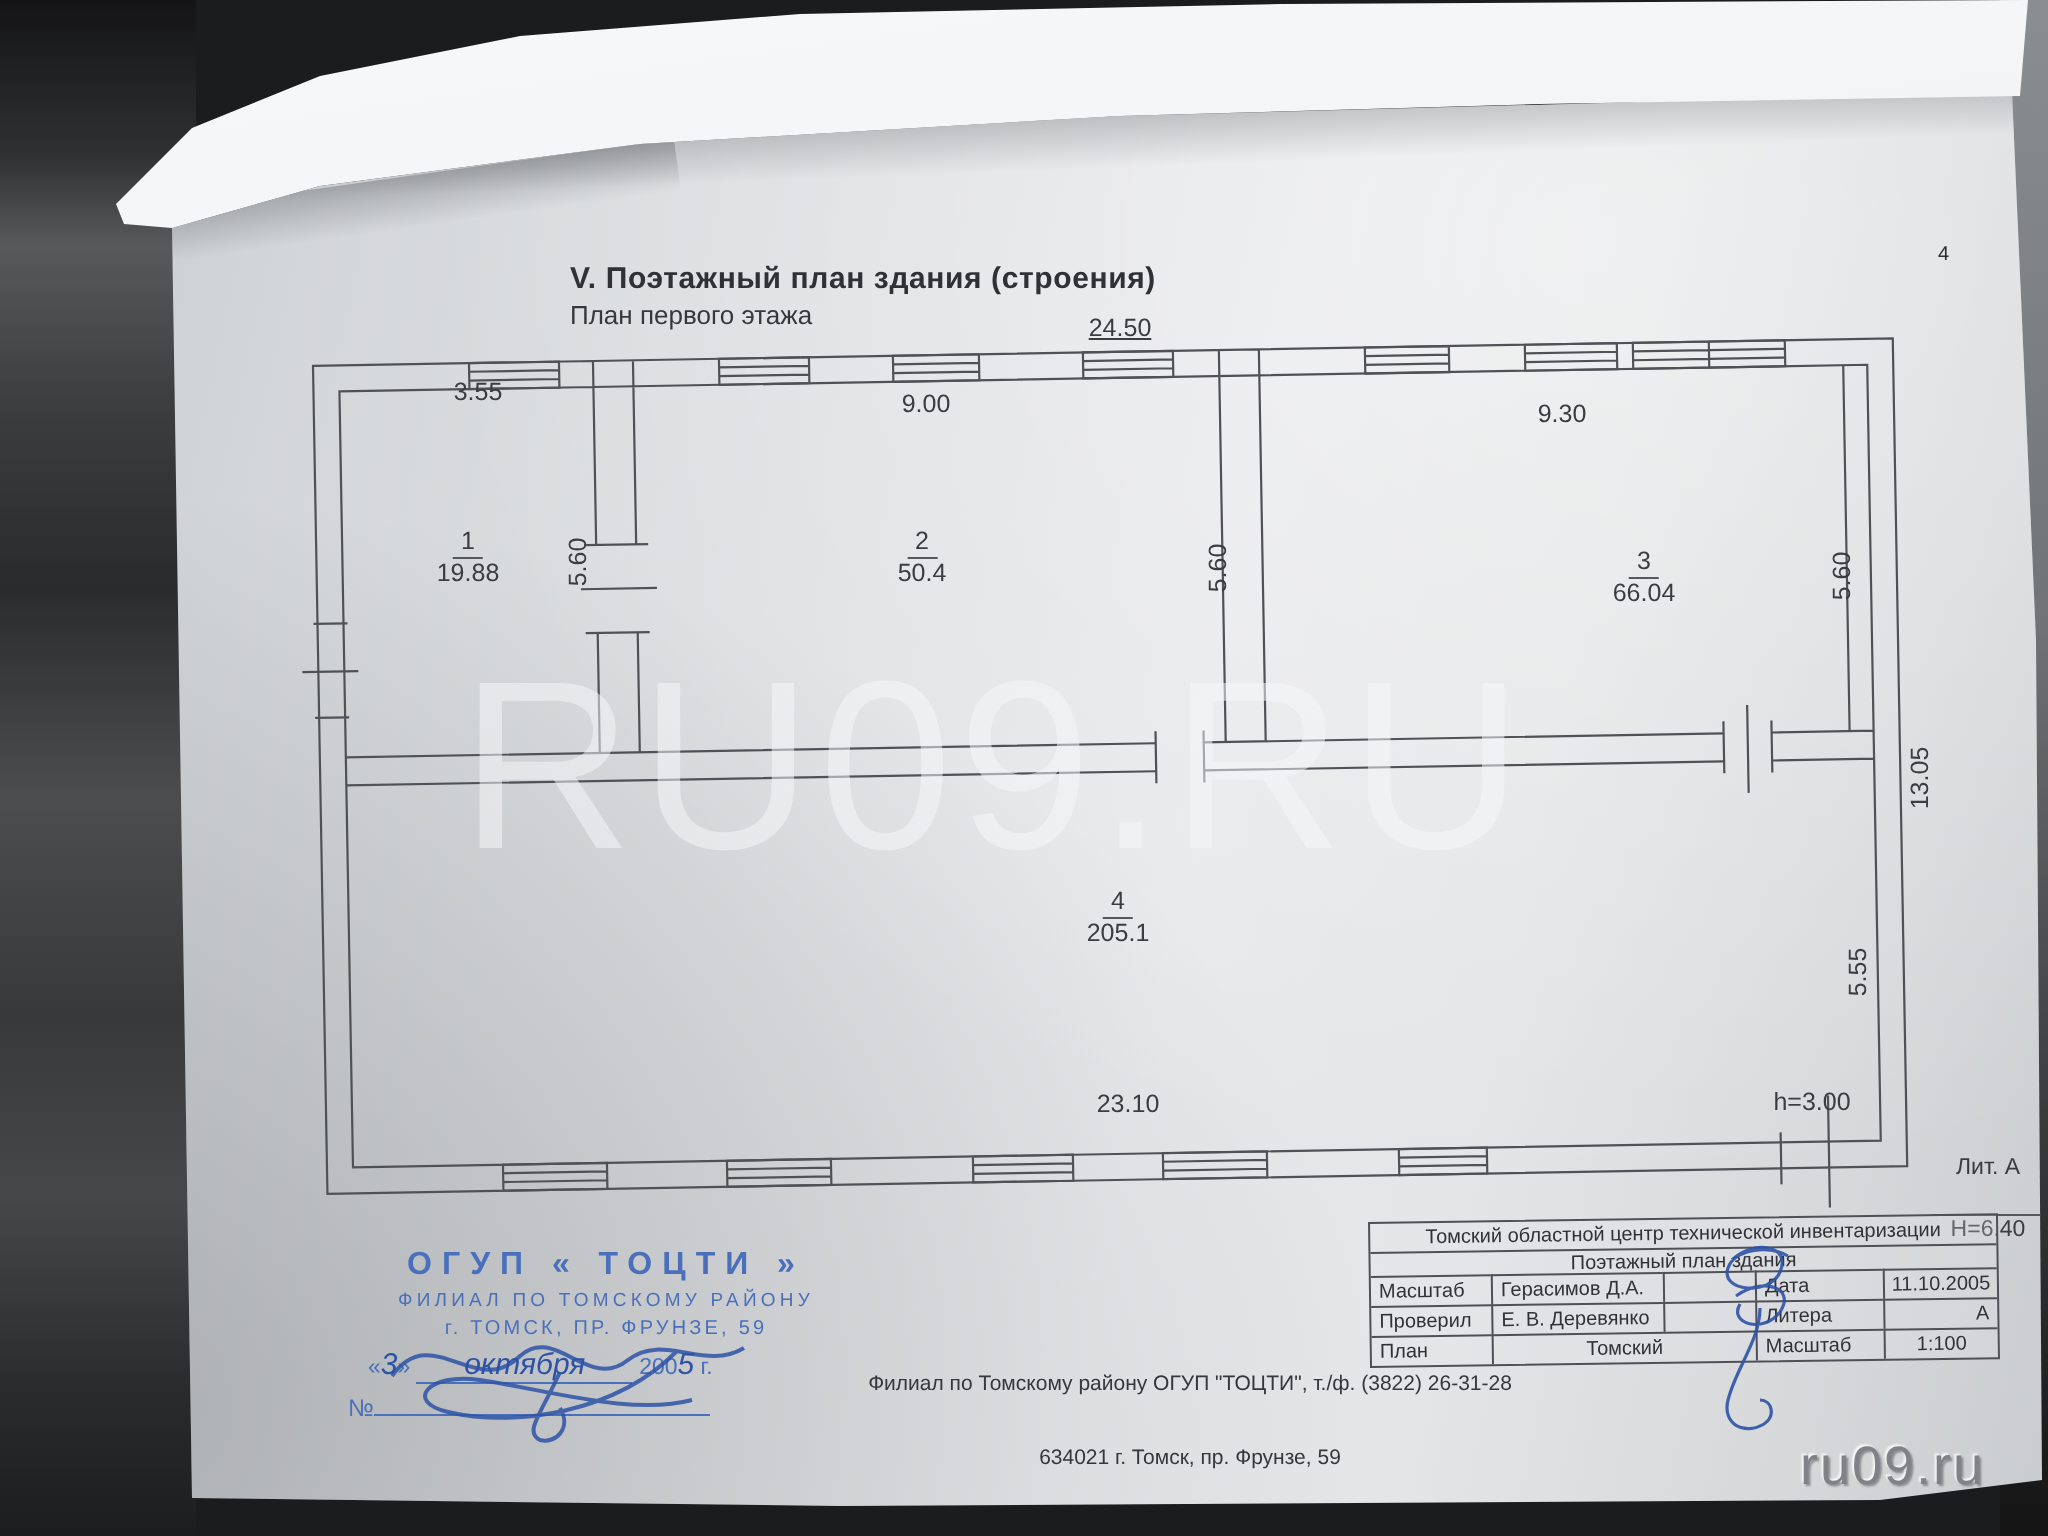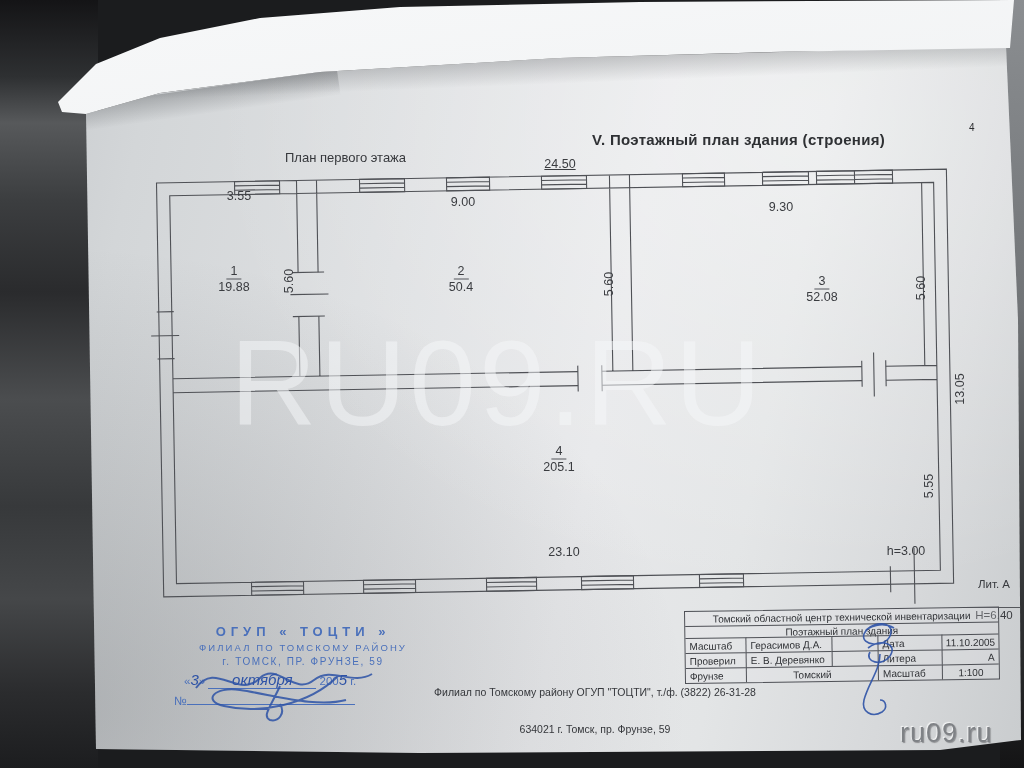--- a/index.html
+++ b/index.html
@@ -18,21 +18,21 @@
       radial-gradient(ellipse at 78% 16%, rgba(255,255,255,.42), transparent 52%),
       radial-gradient(ellipse at 6% 92%, rgba(56,60,64,.26), transparent 46%),
       linear-gradient(102deg,#c6c9cc 0%,#d3d6d8 14%,#dee0e2 38%,#e7e8ea 58%,#e3e5e6 72%,#d6d8da 88%,#c9ccce 100%);}
   .top-shadow{position:absolute;left:80px;top:50px;width:950px;height:34px;transform:rotate(-2.2deg);
     background:linear-gradient(to bottom,rgba(45,48,52,.30),rgba(45,48,52,0));}
   .top-shadow2{position:absolute;left:70px;top:88px;width:270px;height:26px;transform:rotate(-8deg);
     background:linear-gradient(to bottom,rgba(45,48,52,.28),rgba(45,48,52,0));}
   .curl{position:absolute;inset:0;
     clip-path:polygon(58px 102px,96px 64px,160px 38px,260px 18px,400px 7px,640px 2px,1014px 0px,1010px 48px,770px 52px,560px 58px,320px 72px,160px 93px,86px 114px,62px 112px);
     background:linear-gradient(172deg,#f7f8f9 0%,#eef0f1 45%,#dfe1e3 75%,#cfd2d4 100%);}
-  .doc-title{position:absolute;left:285px;top:131px;width:600px;text-align:right;
+  .doc-title{position:absolute;left:285px;top:131px;width:600px;text-align:left;
     font-weight:bold;font-size:15px;letter-spacing:.3px;color:#2f3134;}
   .doc-subtitle{position:absolute;left:285px;top:150px;width:600px;text-align:left;
     font-size:13px;color:#36383c;}
   .page-num{position:absolute;left:969px;top:122px;font-size:10px;color:#2c2d30;}
   svg.plan{position:absolute;left:0;top:0;}
   .dim{position:absolute;transform:translate(-50%,-50%);font-size:12.5px;color:#3a3c40;white-space:nowrap;}
   .dim.v{transform:translate(-50%,-50%) rotate(-90deg);}
   .room-label{position:absolute;transform:translate(-50%,-50%);text-align:center;
     font-size:12.5px;color:#3a3c40;line-height:1.2;}
   .room-label .num{display:inline-block;padding:0 4px 0px 4px;border-bottom:1px solid #55575c;}
@@ -47,21 +47,21 @@
   .trow.r3,.trow.r4{grid-template-columns:60px 86px 46px 64px 1fr;}
   .trow.r5{grid-template-columns:60px 132px 64px 1fr;}
   .tc{border-top:1px solid #4e5056;border-left:1px solid #4e5056;display:flex;align-items:center;padding:0 4px;overflow:hidden;}
   .tc:first-child{border-left:none;}
   .tc.center{justify-content:center;}
   .tc.right{justify-content:flex-end;}
   .thead{display:flex;align-items:center;justify-content:center;height:100%;}
   .trow.h2 .thead{border-top:1px solid #4e5056;}
   .sig-table{position:absolute;left:828px;top:612px;pointer-events:none;}
   .stamp{position:absolute;left:168px;top:624px;width:270px;color:#4a70bb;}
-  .stamp .s1{font-size:13px;font-weight:bold;letter-spacing:5px;text-align:center;}
+  .stamp .s1{font-size:16px;font-weight:bold;letter-spacing:5px;text-align:center;}
   .stamp .s2{font-size:9.5px;letter-spacing:2.1px;text-align:center;margin-top:3px;}
   .stamp .s3{font-size:10px;letter-spacing:1.6px;text-align:center;margin-top:3px;}
   .stamp .s-date{font-size:11.5px;margin-top:4px;padding-left:16px;}
   .stamp .hw{font-style:italic;font-size:15px;color:#2d52a6;}
   .stamp .uline{display:inline-block;border-bottom:1px solid #4a70bb;min-width:108px;text-align:center;}
   .stamp .s-num{margin-top:5px;font-size:12px;padding-left:6px;}
   .stamp .numline{display:inline-block;border-bottom:1px solid #4a70bb;width:168px;}
   .stamp-sig{position:absolute;left:182px;top:658px;pointer-events:none;}
   .f1{position:absolute;left:395px;top:686px;width:400px;text-align:center;font-size:10.5px;color:#35373b;}
   .f2{position:absolute;left:395px;top:723px;width:400px;text-align:center;font-size:10.5px;color:#35373b;}
@@ -139,21 +139,21 @@
   <div class="room-label" style="left:234px;top:279px;">
     <div class="num">1</div>
     <div>19.88</div>
   </div>
   <div class="room-label" style="left:461px;top:279px;">
     <div class="num">2</div>
     <div>50.4</div>
   </div>
   <div class="room-label" style="left:822px;top:289px;">
     <div class="num">3</div>
-    <div>52.08</div>
+    <div>66.04</div>
   </div>
   <div class="room-label" style="left:559px;top:459px;">
     <div class="num">4</div>
     <div>205.1</div>
   </div>
 
   <div class="tblock">
     <div class="trow h1">
         <div class="thead">Томский областной центр технической инвентаризации</div>
       </div>
@@ -168,21 +168,21 @@
       <div class="tc center">11.10.2005</div>
     </div>
     <div class="trow r r4">
       <div class="tc">Проверил</div>
       <div class="tc">Е. В. Деревянко</div>
       <div class="tc"></div>
       <div class="tc">Литера</div>
       <div class="tc right">А</div>
     </div>
     <div class="trow r r5">
-      <div class="tc">Фрунзе</div>
+      <div class="tc">План</div>
       <div class="tc center">Томский</div>
       <div class="tc">Масштаб</div>
       <div class="tc center">1:100</div>
     </div>
   </div>
 
   <svg class="sig-table" width="120" height="110" viewBox="0 0 120 110">
     <path fill="none" stroke="#2d52a6" stroke-width="1.6" opacity="0.9" d="
       M38,18 c10,-10 30,-8 24,6 c-5,12 -30,10 -26,-2 c3,-9 20,-12 30,-6
       M40,36 c14,-10 30,-4 22,8 c-8,11 -26,6 -20,-4

